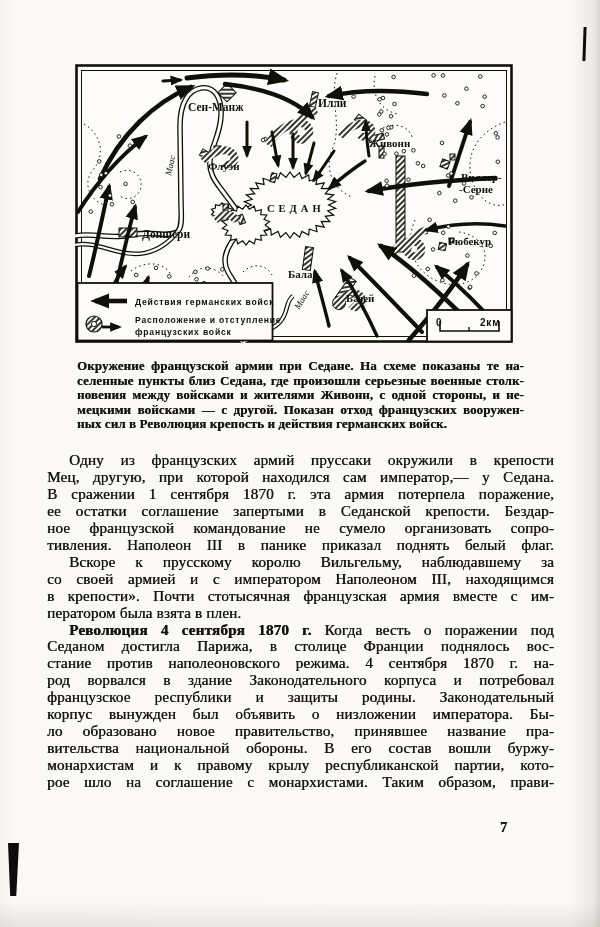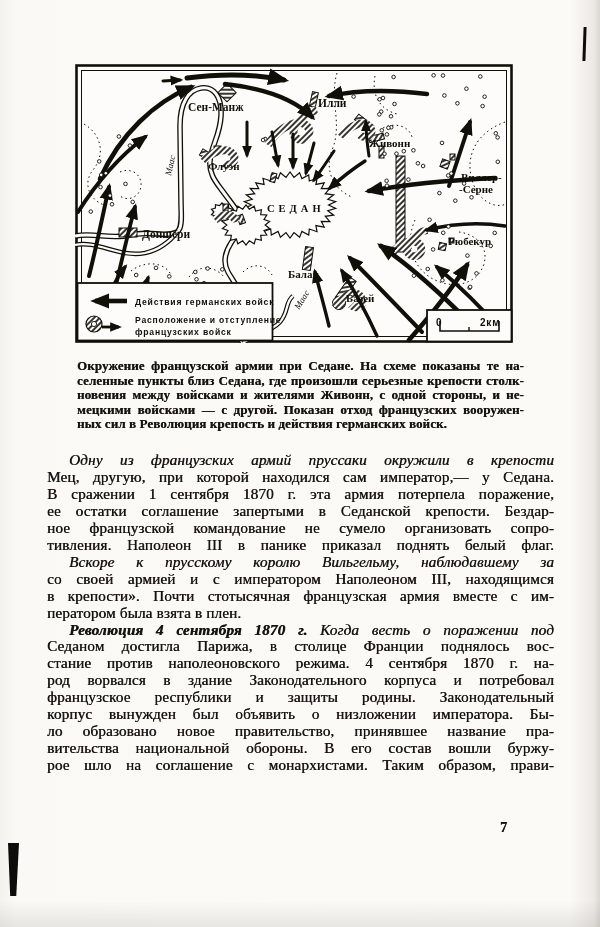--- a/index.html
+++ b/index.html
@@ -18,21 +18,21 @@
     font-size:13px;font-weight:bold;line-height:14.55px;letter-spacing:.1px;
     text-shadow:.3px 0 0 rgba(20,17,14,.8);
   }
   .body-text{
     position:absolute;left:47px;top:452px;width:507px;
     font-size:15.2px;line-height:16.95px;letter-spacing:.15px;
     text-shadow:.4px 0 0 rgba(20,17,14,.85);
   }
   .line{white-space:nowrap;}
   .jl{text-align:justify;text-align-last:justify;white-space:normal;}
-  .ind{text-indent:22px;font-style:italic;}
+  .ind{text-indent:22px;}
   .para b{font-weight:bold;text-shadow:.5px 0 0 rgba(20,17,14,.9);}
   .page-number{position:absolute;left:500px;top:819px;width:24px;font-size:14.5px;
     font-weight:bold;text-shadow:.3px 0 0 rgba(20,17,14,.8);}
   .artifact{position:absolute;background:#0d0c0a;}
   .art-top-right{left:583px;top:27px;width:3px;height:34px;transform:rotate(2deg);}
   .art-bottom-left{left:8px;top:843px;width:11px;height:53px;
     clip-path:polygon(0 0,100% 0,75% 100%,20% 100%);}
 </style>
 </head>
 <body>
@@ -266,21 +266,21 @@
           <text x="60" y="259" font-family="&quot;Liberation Sans&quot;,&quot;DejaVu Sans&quot;,sans-serif" font-size="8.6" font-weight="bold" letter-spacing="0.8" fill="#111008">Расположение и отступление</text>
           <text x="60" y="271" font-family="&quot;Liberation Sans&quot;,&quot;DejaVu Sans&quot;,sans-serif" font-size="8.6" font-weight="bold" letter-spacing="0.8" fill="#111008">французских войск</text>
           <text x="361" y="262" font-family="&quot;Liberation Sans&quot;,&quot;DejaVu Sans&quot;,sans-serif" font-size="10" font-weight="bold" letter-spacing="0.8" fill="#111008">0</text>
           <text x="405" y="262" font-family="&quot;Liberation Sans&quot;,&quot;DejaVu Sans&quot;,sans-serif" font-size="10" font-weight="bold" letter-spacing="0.8" fill="#111008">2км</text>
         </g>
     </svg>
   </div>
 
   <div class="caption">
       <div class="line jl">Окружение французской армии при Седане. На схеме показаны те на-</div>
-      <div class="line jl">селенные пункты близ Седана, где произошли серьезные крепости столк-</div>
+      <div class="line jl">селенные пункты близ Седана, где произошли серьезные военные столк-</div>
       <div class="line jl">новения между войсками и жителями Живонн, с одной стороны, и не-</div>
       <div class="line jl">мецкими войсками — с другой. Показан отход французских вооружен-</div>
       <div class="line">ных сил в Революция крепость и действия германских войск.</div>
     </div>
 
   <div class="body-text">
       <div class="para">
         <div class="line jl ind">Одну из французских армий пруссаки окружили в крепости</div>
         <div class="line jl">Мец, другую, при которой находился сам император,— у Седана.</div>
         <div class="line jl">В сражении 1 сентября 1870 г. эта армия потерпела поражение,</div>
@@ -296,20 +296,21 @@
       </div>
       <div class="para">
         <div class="line jl ind"><b>Революция 4 сентября 1870 г.</b> Когда весть о поражении под</div>
         <div class="line jl">Седаном достигла Парижа, в столице Франции поднялось вос-</div>
         <div class="line jl">стание против наполеоновского режима. 4 сентября 1870 г. на-</div>
         <div class="line jl">род ворвался в здание Законодательного корпуса и потребовал</div>
         <div class="line jl">французское республики и защиты родины. Законодательный</div>
         <div class="line jl">корпус вынужден был объявить о низложении императора. Бы-</div>
         <div class="line jl">ло образовано новое правительство, принявшее название пра-</div>
         <div class="line jl">вительства национальной обороны. В его состав вошли буржу-</div>
+        <div class="line jl">монархистам и к правому крылу республиканской партии, кото-</div>
         <div class="line jl">рое шло на соглашение с монархистами. Таким образом, прави-</div>
       </div>
     </div>
 
   <div class="page-number">7</div>
 
   <div class="artifact art-top-right"></div>
   <div class="artifact art-bottom-left"></div>
 </div>
 

